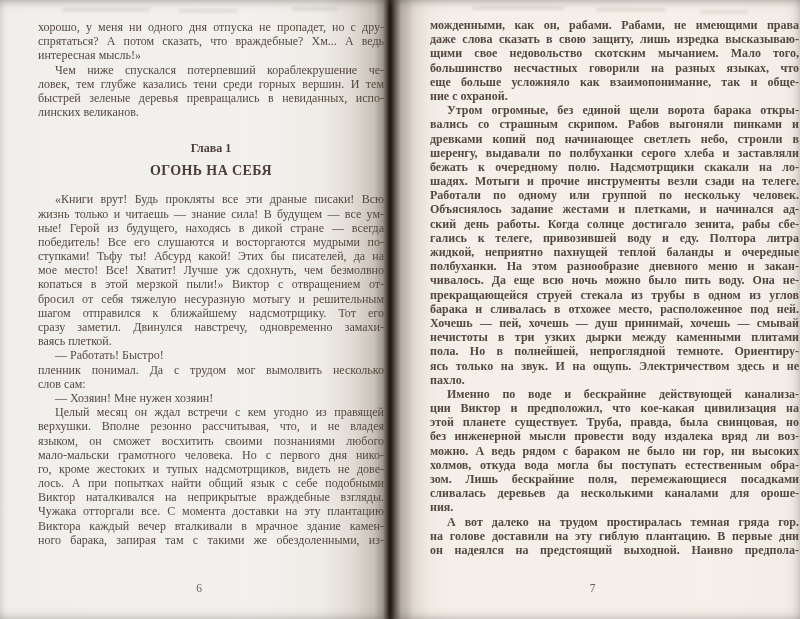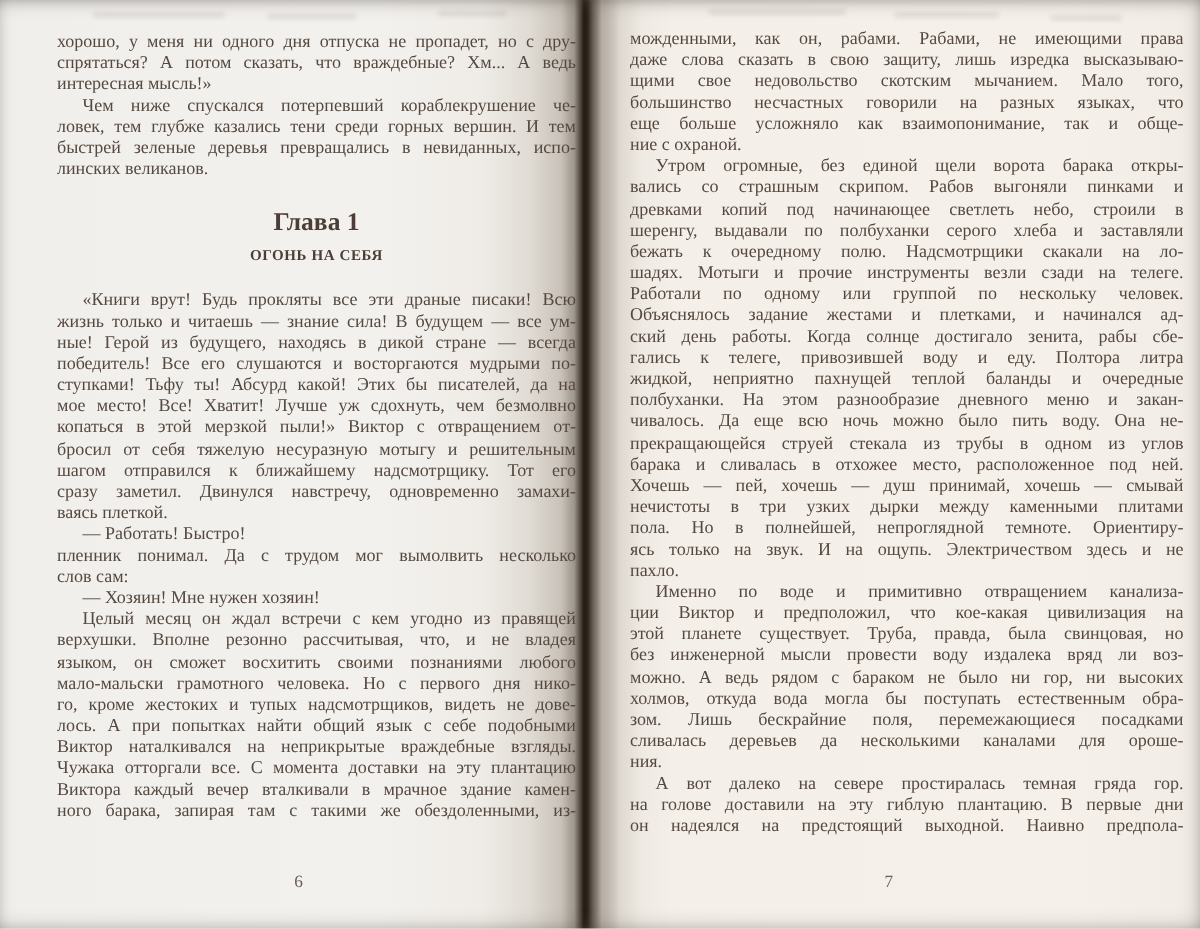--- a/index.html
+++ b/index.html
@@ -57,36 +57,36 @@
   .g4 { left: 472px; top: 6px;  width: 92px; }
   .g5 { left: 596px; top: 8px;  width: 70px; }
   .g6 { left: 700px; top: 10px; width: 48px; }
 
   .text-col {
     position: absolute; top: 20px;
     color: var(--ink, #55483f);
     font-size: 12px;
   }
   .col-left  { left: 38px;  width: 346px; }
-  .col-right { left: 420px; width: 369px; top: 18px; }
+  .col-right { left: 430px; width: 369px; top: 18px; font-weight: bold; }
 
   .bookline {
     line-height: 14.2px; height: 14.2px;
     overflow: hidden; text-align: left;
   }
   .bookline.j { text-align: justify; text-align-last: justify; }
   .bookline.i { text-indent: 17px; }
 
   .chapter-heading { text-align: center; margin: 19px 0 11px 0; }
   .chapter-label {
-    font-weight: bold; font-size: 17px; color: var(--ink-bold, #4c3e37);
+    font-weight: bold; font-size: 12px; color: var(--ink-bold, #4c3e37);
     line-height: 20px;
   }
   .chapter-title {
-    font-weight: bold; font-size: 10px; letter-spacing: 0.4px;
+    font-weight: bold; font-size: 14px; letter-spacing: 0.4px;
     color: var(--ink-bold, #4c3e37); line-height: 20px; margin-top: 3px;
   }
 
   .page-number {
     position: absolute; top: 582px; text-align: center;
     font-size: 11.5px; color: #6b5e55;
   }
   .pn-left  { left: 26px;  width: 346px; }
   .pn-right { left: 408px; width: 369px; }
 </style>
@@ -172,30 +172,30 @@
         <div class="bookline j">жидкой, неприятно пахнущей теплой баланды и очередные</div>
         <div class="bookline j">полбуханки. На этом разнообразие дневного меню и закан-</div>
         <div class="bookline j">чивалось. Да еще всю ночь можно было пить воду. Она не-</div>
         <div class="bookline j">прекращающейся струей стекала из трубы в одном из углов</div>
         <div class="bookline j">барака и сливалась в отхожее место, расположенное под ней.</div>
         <div class="bookline j">Хочешь — пей, хочешь — душ принимай, хочешь — смывай</div>
         <div class="bookline j">нечистоты в три узких дырки между каменными плитами</div>
         <div class="bookline j">пола. Но в полнейшей, непроглядной темноте. Ориентиру-</div>
         <div class="bookline j">ясь только на звук. И на ощупь. Электричеством здесь и не</div>
         <div class="bookline">пахло.</div>
-        <div class="bookline j i">Именно по воде и примитивно отвращением канализа-</div>
+        <div class="bookline j i">Именно по воде и бескрайние действующей канализа-</div>
         <div class="bookline j">ции Виктор и предположил, что кое-какая цивилизация на</div>
         <div class="bookline j">этой планете существует. Труба, правда, была свинцовая, но</div>
         <div class="bookline j">без инженерной мысли провести воду издалека вряд ли воз-</div>
         <div class="bookline j">можно. А ведь рядом с бараком не было ни гор, ни высоких</div>
         <div class="bookline j">холмов, откуда вода могла бы поступать естественным обра-</div>
         <div class="bookline j">зом. Лишь бескрайние поля, перемежающиеся посадками</div>
         <div class="bookline j">сливалась деревьев да несколькими каналами для ороше-</div>
         <div class="bookline">ния.</div>
-        <div class="bookline j i">А вот далеко на севере простиралась темная гряда гор.</div>
+        <div class="bookline j i">А вот далеко на трудом простиралась темная гряда гор.</div>
         <div class="bookline j">на голове доставили на эту гиблую плантацию. В первые дни</div>
         <div class="bookline j">он надеялся на предстоящий выходной. Наивно предпола-</div>
       </div>
   </div>
 
   <div class="page-number pn-left">6</div>
   <div class="page-number pn-right">7</div>
 
 </div>
 

